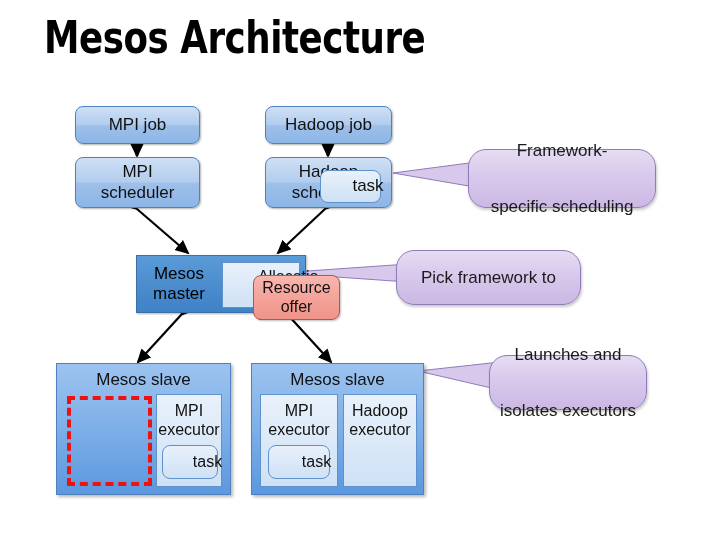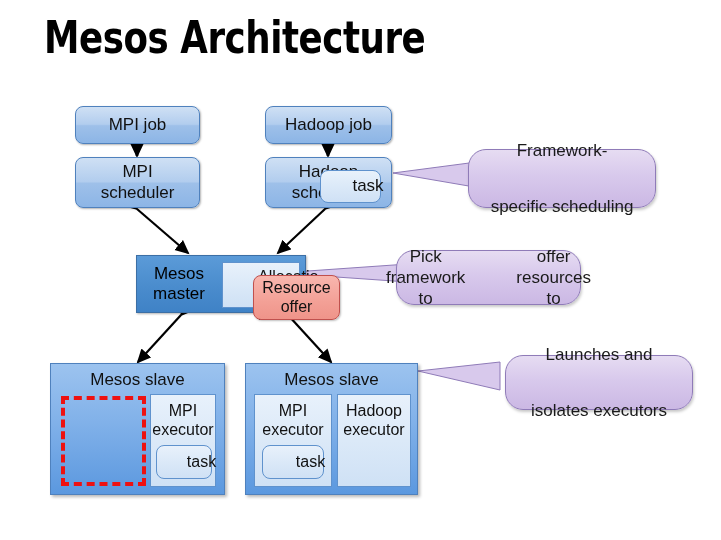--- a/index.html
+++ b/index.html
@@ -62,20 +62,21 @@
     background: linear-gradient(to bottom, #5b9bd8 0%, #4a8ccd 55%, #3f82c6 100%);
     border: 1px solid #3c6fa5;
     box-shadow: 1px 1px 2px rgba(0,0,0,0.30);
   }
 
   
   .box-slave {
     background: linear-gradient(to bottom, #9cc3ef 0%, #81b1e9 45%, #5b98df 100%);
     border: 1px solid #4f81bd;
     box-shadow: 2px 2px 3px rgba(0,0,0,0.28);
+    margin-left: 6px;
   }
 
   
   .box-pale {
     background: linear-gradient(to bottom, #e8f1fb 0%, #dbe9f8 50%, #cfe1f5 100%);
     border: 1px solid #5f92cd;
     padding-left: 35px;
   }
 
   
@@ -237,21 +238,20 @@
     </div>
   </div>
 
   <div class="abs callout" style="left:468px; top:149px; width:188px; height:59px; flex-direction:column;">
     <span>Framework-</span>
     <span>specific scheduling</span>
   </div>
 
   <div class="abs callout" style="left:396px; top:250px; width:185px; height:55px; flex-direction:row;">
     <span>Pick framework to</span>
-    <span>offer resources to</span>
-  </div>
-
-  <div class="abs callout" style="left:489px; top:355px; width:188px; height:55px; flex-direction:column;margin-left:16px;">
+  </div>
+
+  <div class="abs callout" style="left:489px; top:355px; width:158px; height:55px; flex-direction:column;">
     <span>Launches and</span>
     <span>isolates executors</span>
   </div>
 
 </div>
 
 </body></html>

